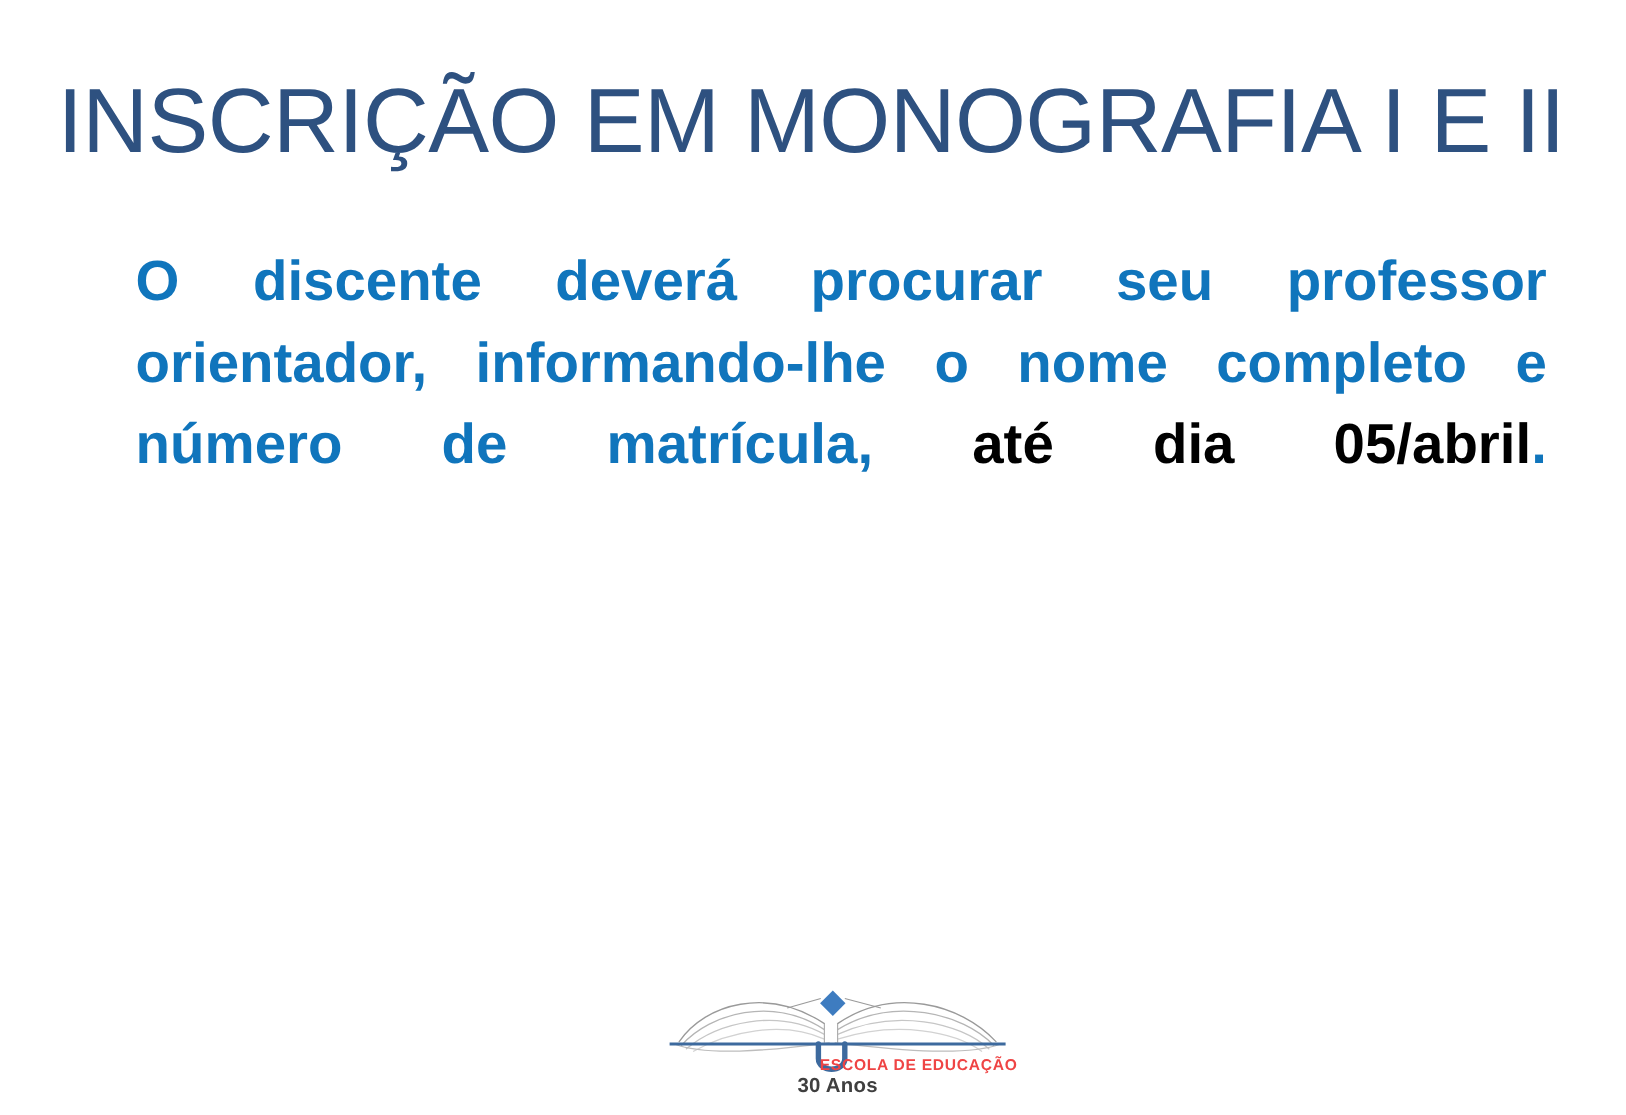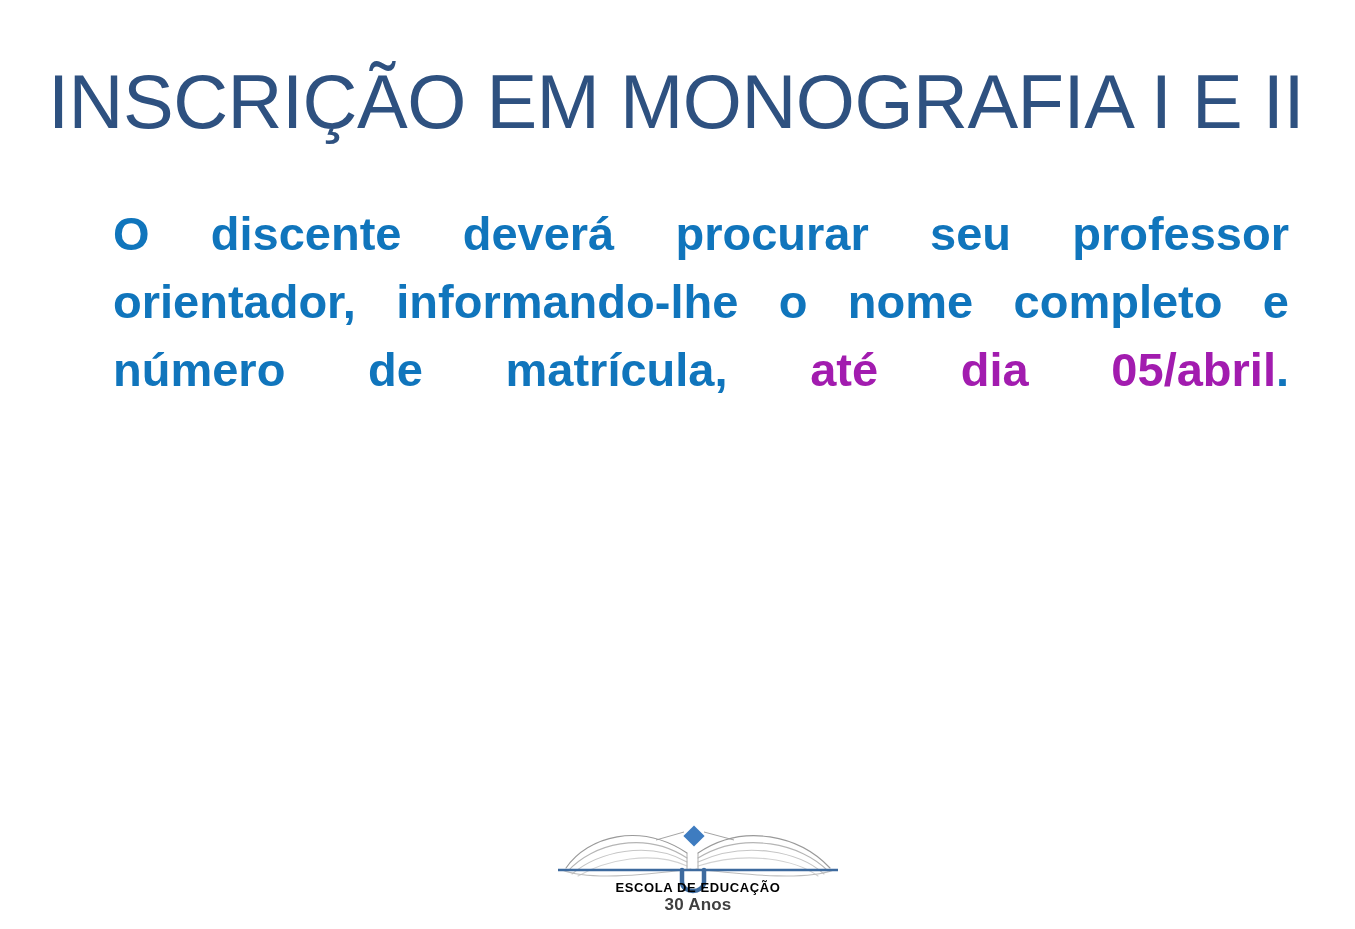--- a/index.html
+++ b/index.html
@@ -75,43 +75,43 @@
     content: "";
     display: inline-block;
     width: 100%;
     height: 0;
   }
   .para.no-stretch-last::after {
     content: none;
   }
 
   .accent-red {
-    color: #a21caf;
+    color: #000000;
   }
 
   
   .logo {
     position: absolute;
     left: 548px;
     top: 806px;
     width: 300px;
     height: 118px;
   }
   .logo svg {
     display: block;
     width: 300px;
     height: 118px;
   }
   .logo-wordmark-1 {
     position: absolute;
     left: 0;
     top: 74px;
     width: 300px;
-    text-align: center;
-    color: #000000;
+    text-align: right;
+    color: #ef4444;
     font-family: "Liberation Sans", sans-serif;
     font-size: 13px;
     font-weight: 600;
     letter-spacing: 0.6px;
   }
   .logo-wordmark-2 {
     position: absolute;
     left: 0;
     top: 89px;
     width: 300px;

